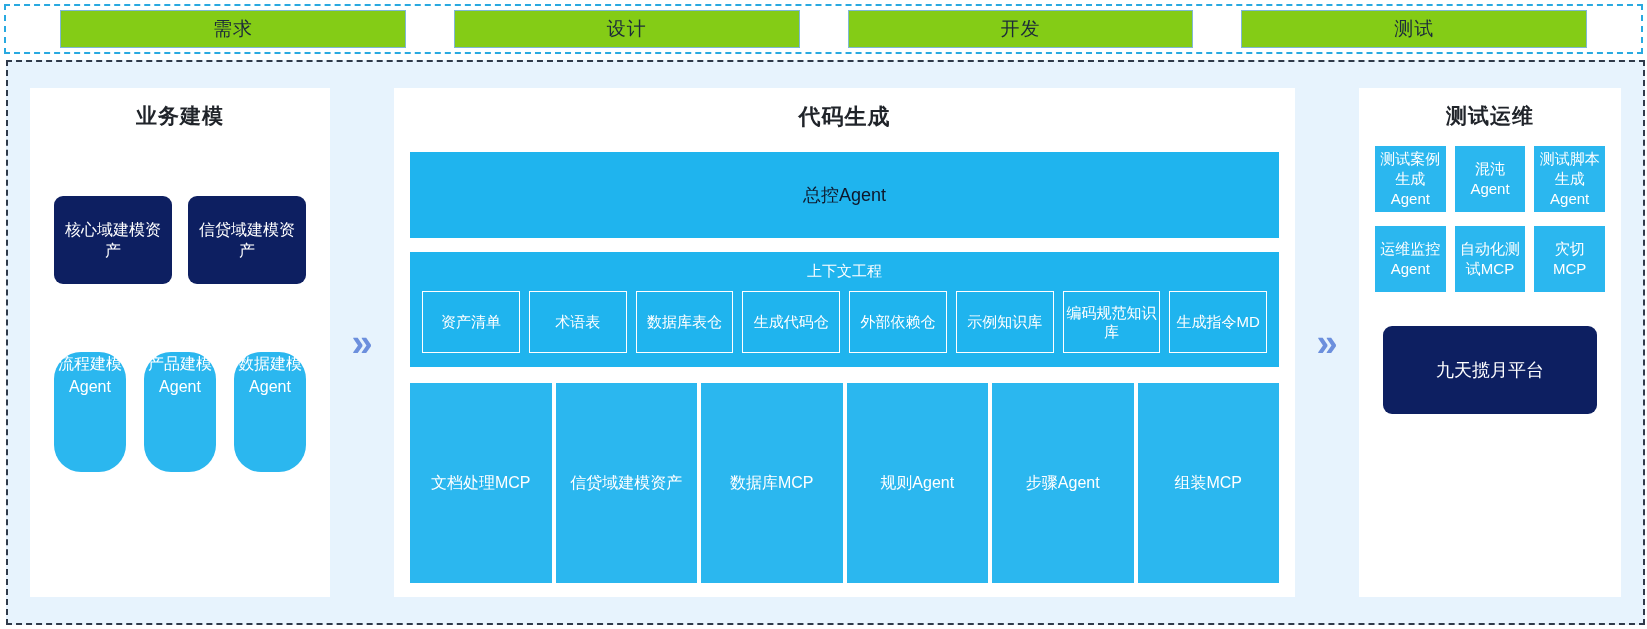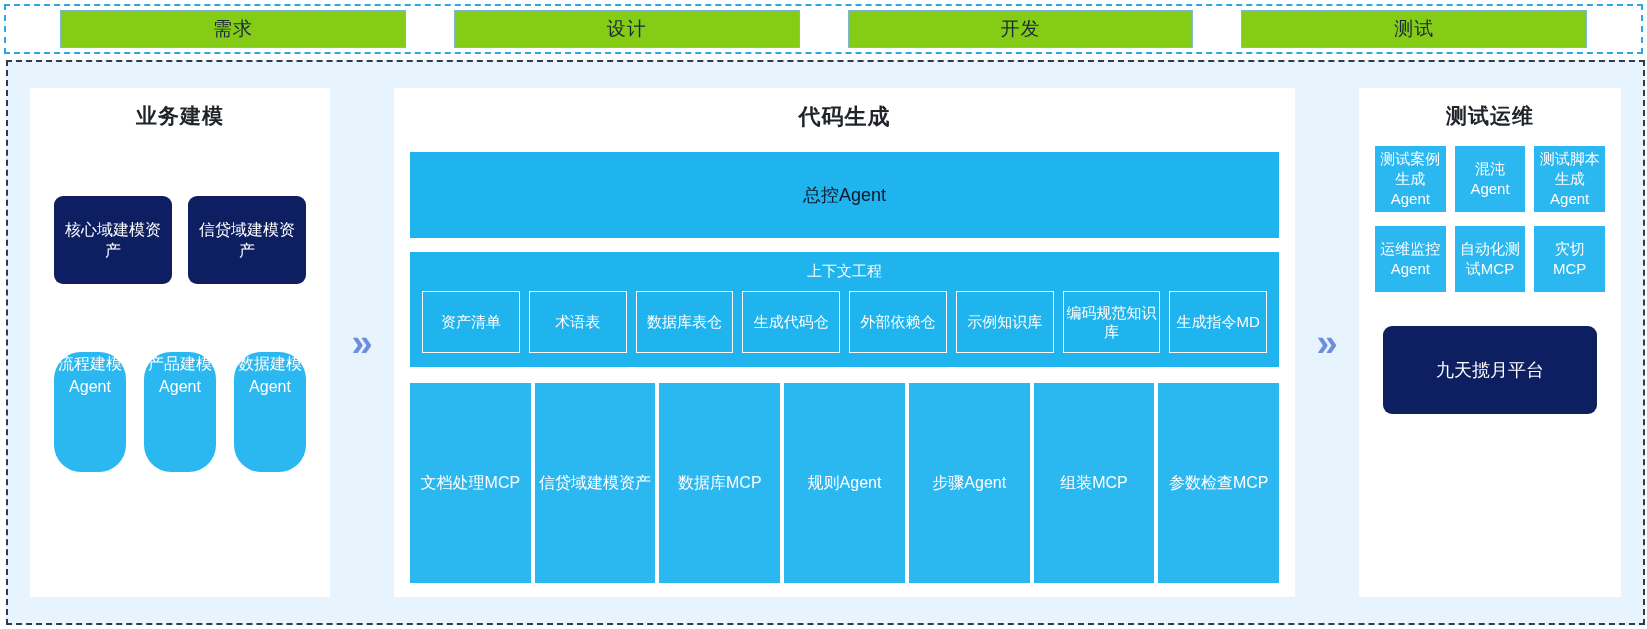--- a/index.html
+++ b/index.html
@@ -338,23 +338,20 @@
         </div>
         <div class="mcp-box">
           <span>规则Agent</span>
         </div>
         <div class="mcp-box">
           <span>步骤Agent</span>
         </div>
         <div class="mcp-box">
           <span>组装MCP</span>
         </div>
-        <div class="mcp-box">
-          <span>参数检查MCP</span>
-        </div>
       </div>
     </div>
 
     <div class="arrow-sep">
       <span>»</span>
     </div>
 
     <div class="panel panel-right">
       <div class="panel-title">测试运维</div>
 

